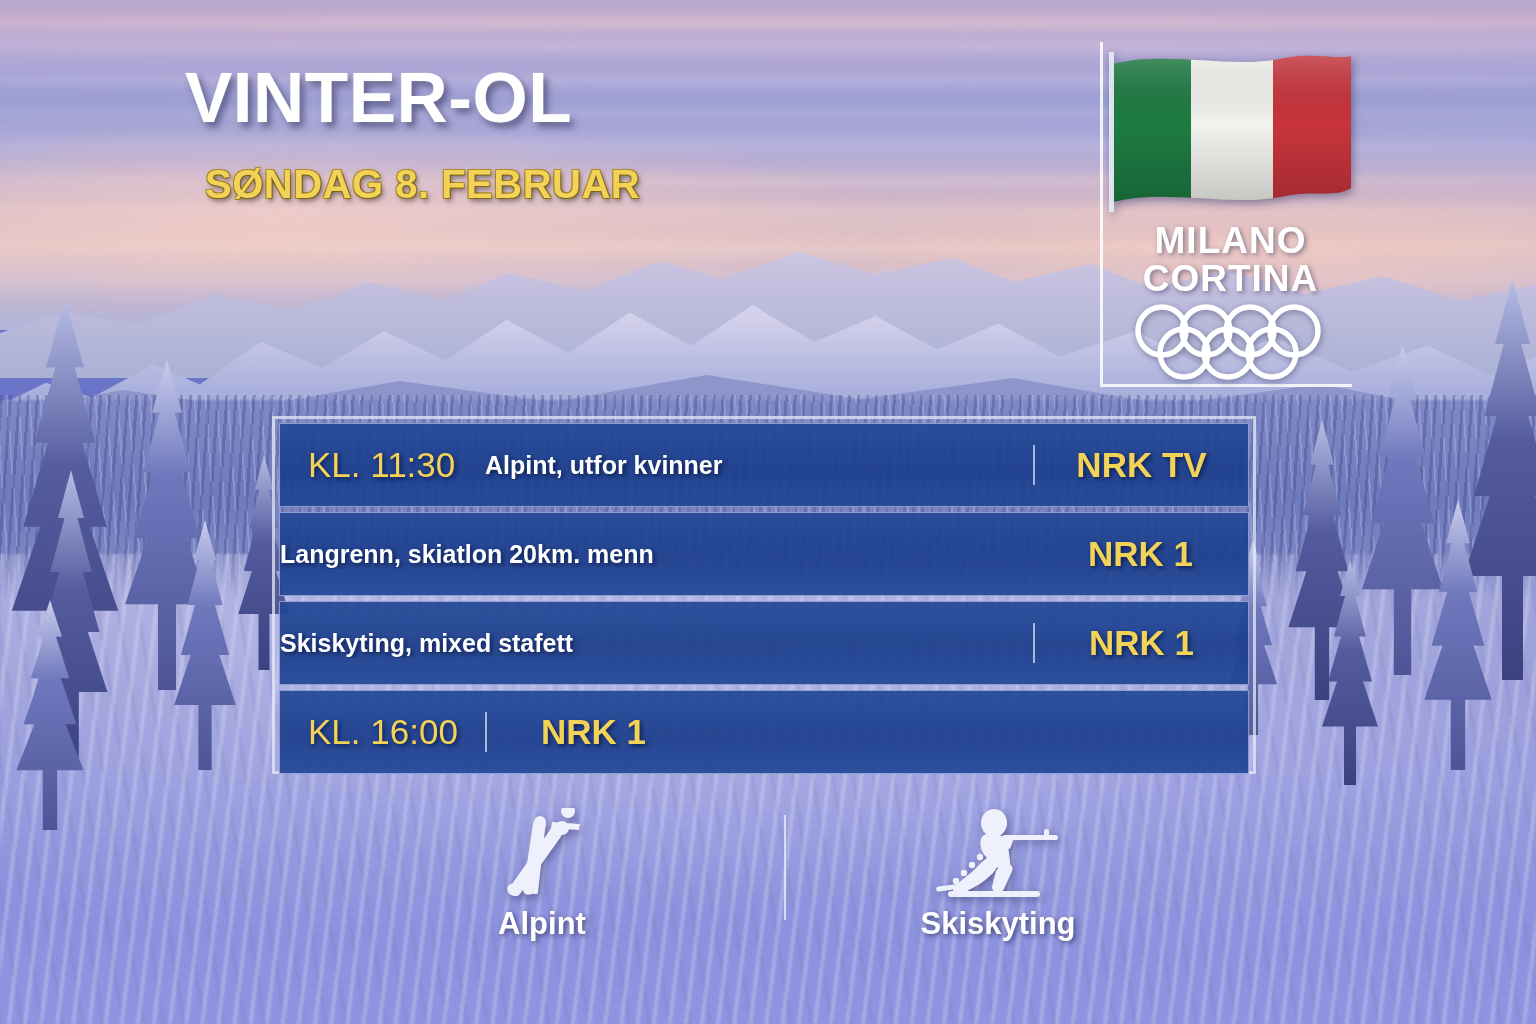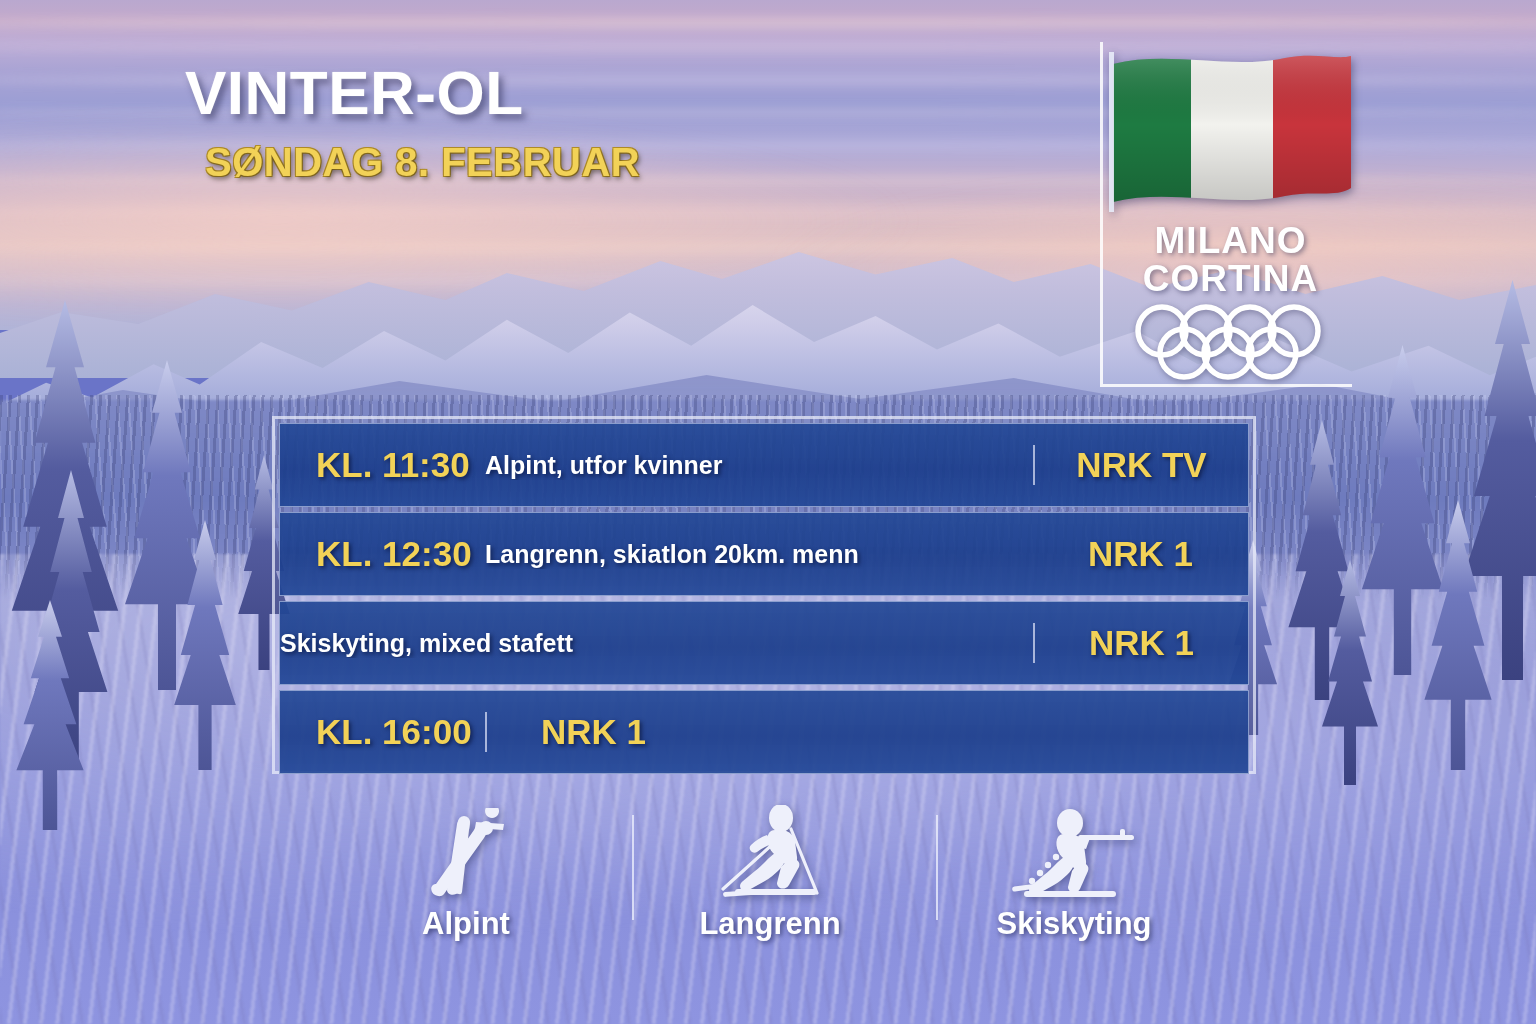--- a/index.html
+++ b/index.html
@@ -108,26 +108,26 @@
     clip-path:polygon(50% 0%,60% 16%,55% 16%,66% 34%,59% 34%,72% 54%,
       63% 54%,78% 74%,56% 74%,56% 100%,44% 100%,44% 74%,22% 74%,
       37% 54%,28% 54%,41% 34%,34% 34%,45% 16%,40% 16%);
     filter:blur(.5px);
   }
   .tree.dark { background:linear-gradient(180deg,#b6bce4 0%, #545c9f 40%, #3b4280 100%); }
 
   
   #headline { position:absolute; left:185px; top:62px; }
   #main-title {
-    font-size:62px; font-weight:bold; color:#ffffff; letter-spacing:.5px;
+    font-size:71px; font-weight:bold; color:#ffffff; letter-spacing:.5px;
     text-shadow:4px 5px 7px rgba(40,40,80,.55), 0 0 2px rgba(255,255,255,.4);
     line-height:1;
   }
   #sub-title {
-    margin-top:16px; margin-left:20px;
+    margin-top:29px; margin-left:20px;
     font-size:40px; font-weight:bold; color:#f2d257;
     letter-spacing:.5px;
     text-shadow:2px 3px 5px rgba(50,40,20,.6),
                 -1px -1px 0 #b4902a, 1px -1px 0 #b4902a,
                 -1px 1px 0 #b4902a, 1px 1px 0 #b4902a;
   }
 
   
   #logo-panel {
     position:absolute; left:1100px; top:42px; width:252px; height:345px;
@@ -154,22 +154,22 @@
   }
   .row {
     position:relative;
     height:84px; margin-bottom:5px;
     background:linear-gradient(180deg, rgba(35,72,150,.92) 0%, rgba(28,62,140,.93) 55%, rgba(33,70,150,.92) 100%);
     border:1px solid rgba(220,226,248,.55);
     display:flex; align-items:center;
   }
   .row:last-child { margin-bottom:0; }
   .row-time {
-    width:205px; flex:none; padding-left:36px;
-    font-size:35px; font-weight:bold; color:#f2d257;
+    width:205px; flex:none; padding-left:28px;
+    font-size:35px; font-weight:normal; color:#f2d257;
     text-shadow:2px 2px 4px rgba(10,20,60,.75);
     white-space:nowrap;
   }
   .row-event {
     flex:1 1 auto;
     font-size:25px; font-weight:bold; color:#ffffff;
     text-shadow:2px 2px 4px rgba(10,20,60,.75);
     white-space:nowrap; overflow:hidden;
   }
   .row-channel {
@@ -287,21 +287,20 @@
 
 <div id="schedule">
 
   <div class="row has-divider">
     <div class="row-time">KL. 11:30</div>
     <div class="row-event">Alpint, utfor kvinner</div>
     <div class="row-channel">NRK TV</div>
   </div>
 
   <div class="row">
-    <div class="row-time">KL. 12:30</div>
     <div class="row-event">Langrenn, skiatlon 20km. menn</div>
     <div class="row-channel">NRK 1</div>
   </div>
 
   <div class="row has-divider">
     <div class="row-event">Skiskyting, mixed stafett</div>
     <div class="row-channel">NRK 1</div>
   </div>
 
   <div class="row has-divider">
@@ -322,40 +321,20 @@
           <circle cx="70" cy="20" r="7"></circle>
           <circle cx="48" cy="14" r="6"></circle>
           <path d="M60,14 L88,16 L87,22 L59,20 Z"></path>
           <path d="M76,10 a7,7 0 1 1 0.1,0 Z"></path>
         </g>
       </svg>
     </div>
     <div class="sport-label">Alpint</div>
   </div>
 
-  <div class="sport">
-    <div class="sport-icon">
-      <svg width="130" height="95" viewBox="0 0 130 95">
-        <g fill="#eef0fb">
-          <ellipse cx="76" cy="13" rx="12" ry="14"></ellipse>
-          <path d="M66,26 C76,22 88,26 90,36 L92,52 C93,60 86,64 81,60 L68,48 C62,42 60,30 66,26 Z"></path>
-          <path d="M84,54 C90,52 96,56 94,62 L84,80 C80,86 72,84 72,78 L76,62 Z"></path>
-          <path d="M70,48 C64,52 58,60 50,66 L38,76 C32,80 36,88 42,86 L60,76 C70,70 78,62 80,56 Z"></path>
-          <path d="M62,30 C56,32 50,36 46,40 C42,44 48,50 52,47 C57,43 63,40 68,39 Z"></path>
-          <rect x="30" y="84" width="82" height="6" rx="3"></rect>
-          <rect x="18" y="86" width="30" height="5" rx="2.5" transform="rotate(-4 33 88)"></rect>
-        </g>
-        <g stroke="#eef0fb" stroke-width="3.2" stroke-linecap="round">
-          <line x1="18" y1="84" x2="80" y2="28"></line>
-          <line x1="112" y1="88" x2="86" y2="24"></line>
-        </g>
-      </svg>
-    </div>
-    <div class="sport-label">Langrenn</div>
-  </div>
 
   <div class="sport">
     <div class="sport-icon">
       <svg width="132" height="95" viewBox="0 0 132 95">
         <g fill="#eef0fb">
           <ellipse cx="62" cy="18" rx="13" ry="14"></ellipse>
           <path d="M52,30 C62,26 74,30 76,40 L78,56 C79,64 72,68 67,64 L54,52 C48,46 46,34 52,30 Z"></path>
           <path d="M70,58 C76,56 82,60 80,66 L72,84 C68,90 60,88 60,82 L64,66 Z"></path>
           <path d="M56,52 C50,56 44,64 36,70 L24,80 C18,84 22,92 28,90 L46,80 C56,74 64,66 66,60 Z"></path>
           <path d="M50,34 C62,32 72,34 78,36 L76,44 C68,41 58,40 50,42 Z"></path>

